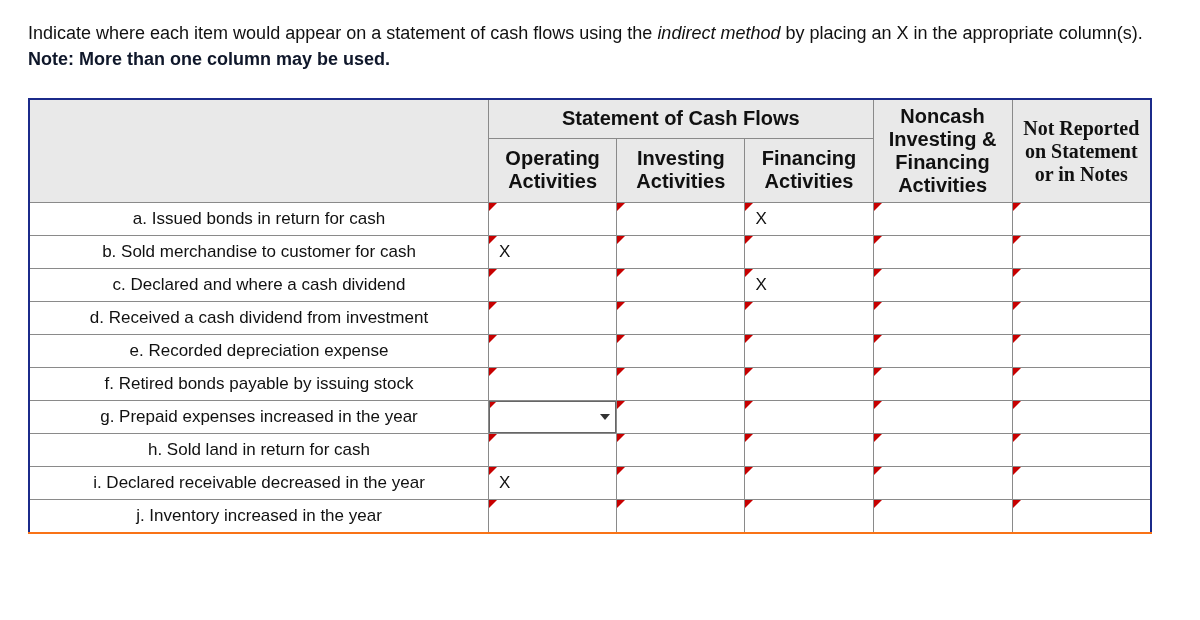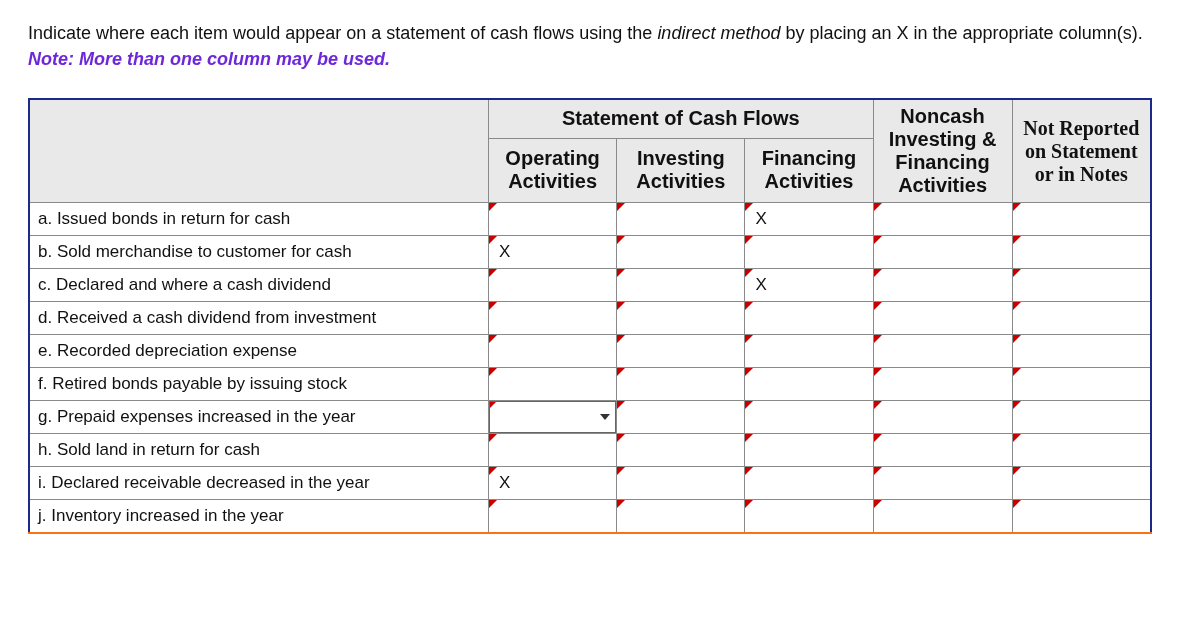--- a/index.html
+++ b/index.html
@@ -5,21 +5,21 @@
   * { box-sizing: border-box; }
   body {
     font-family: Arial, Helvetica, sans-serif;
     margin: 0;
     padding: 20px 28px;
     font-size: 18px;
     color: #111;
     background: #fff;
   }
   .instructions { line-height: 1.45; margin-bottom: 26px; }
-  .note { color: #6d28d9; font-weight: bold; font-style: italic; }
+  .note { color: #0f172a; font-weight: bold; }
   .italic { font-style: italic; }
 
   table {
     border-collapse: collapse;
     width: 1124px;
     table-layout: fixed;
   }
   th, td {
     border: 1px solid #8a8a8a;
     padding: 5px 8px;
@@ -39,21 +39,21 @@
   .top-border { border-top: 2px solid #1b2a8a; }
   .left-border { border-left: 2px solid #1b2a8a; }
   .right-border { border-right: 2px solid #1b2a8a; font-family: Liberation Serif, serif; }
   .bottom-border { border-bottom: 2px solid #f97316; }
 
   col.item { width: 430px; }
   col.cat { width: 120px; }
   col.wide { width: 130px; }
 
   tbody td.itemcell {
-    text-align: left;
+    text-align: center;
     font-size: 17px;
     height: 21px;
   }
   tbody td.cell {
     position: relative;
     text-align: left;
     font-size: 17px;
     padding: 0 4px 0 10px;
     height: 33px;
   }

